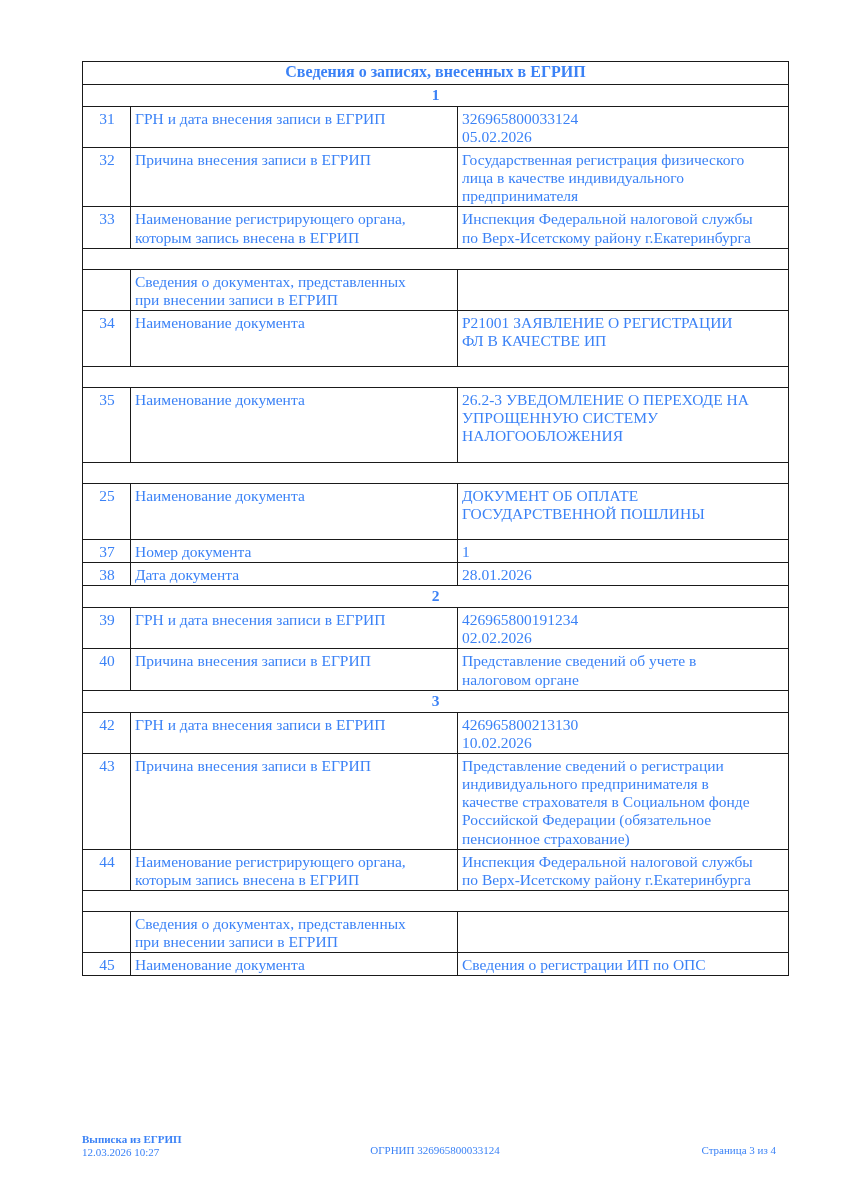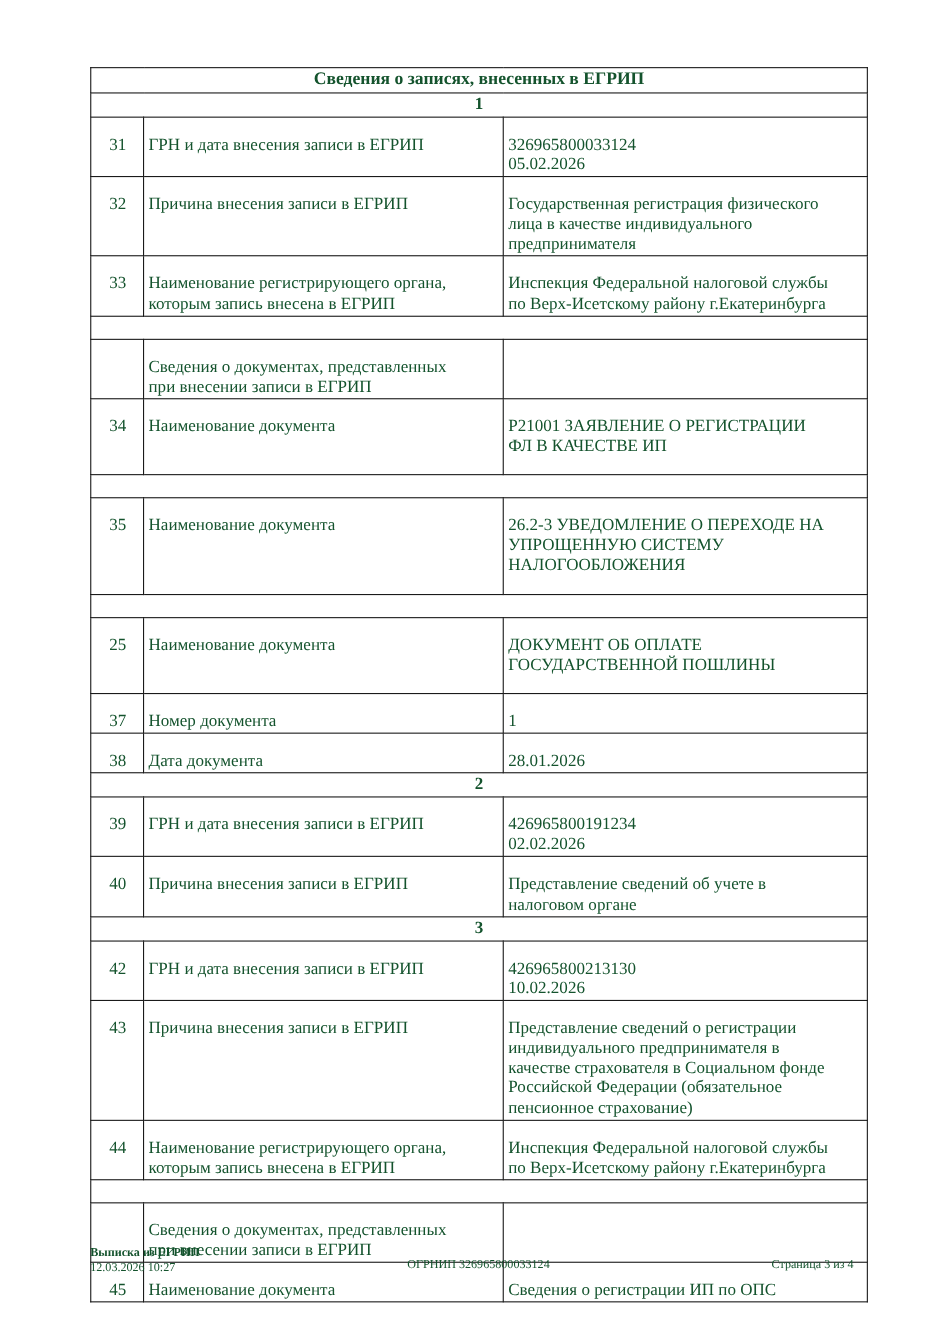--- a/index.html
+++ b/index.html
@@ -1,36 +1,36 @@
 <!DOCTYPE html>
 <html lang="ru"><head>
 <meta charset="utf-8">
 <style>
   html, body { margin: 0; padding: 0; background: #ffffff; }
   .page {
     position: relative;
     width: 848px;
     height: 1200px;
     background: #ffffff;
-    color: #14532d;
+    color: #3b82f6;
     font-family: "Liberation Serif", "DejaVu Serif", serif;
     overflow: hidden;
   }
   table.records {
     position: absolute;
     left: 82px;
     top: 61px;
     width: 706px;
     border-collapse: collapse;
     table-layout: fixed;
   }
   table.records td {
     border: 1px solid #1a1a1a;
     vertical-align: top;
-    padding: 16px 3px 1px 4px;
+    padding: 3px 3px 1px 4px;
     font-size: 15.5px;
     line-height: 1.17;
     overflow: hidden;
   }
   td.num { text-align: center; padding-left: 0; padding-right: 0; }
   td.label, td.value { white-space: pre-line; }
   tr.title td {
     text-align: center;
     font-weight: bold;
     font-size: 16px;

